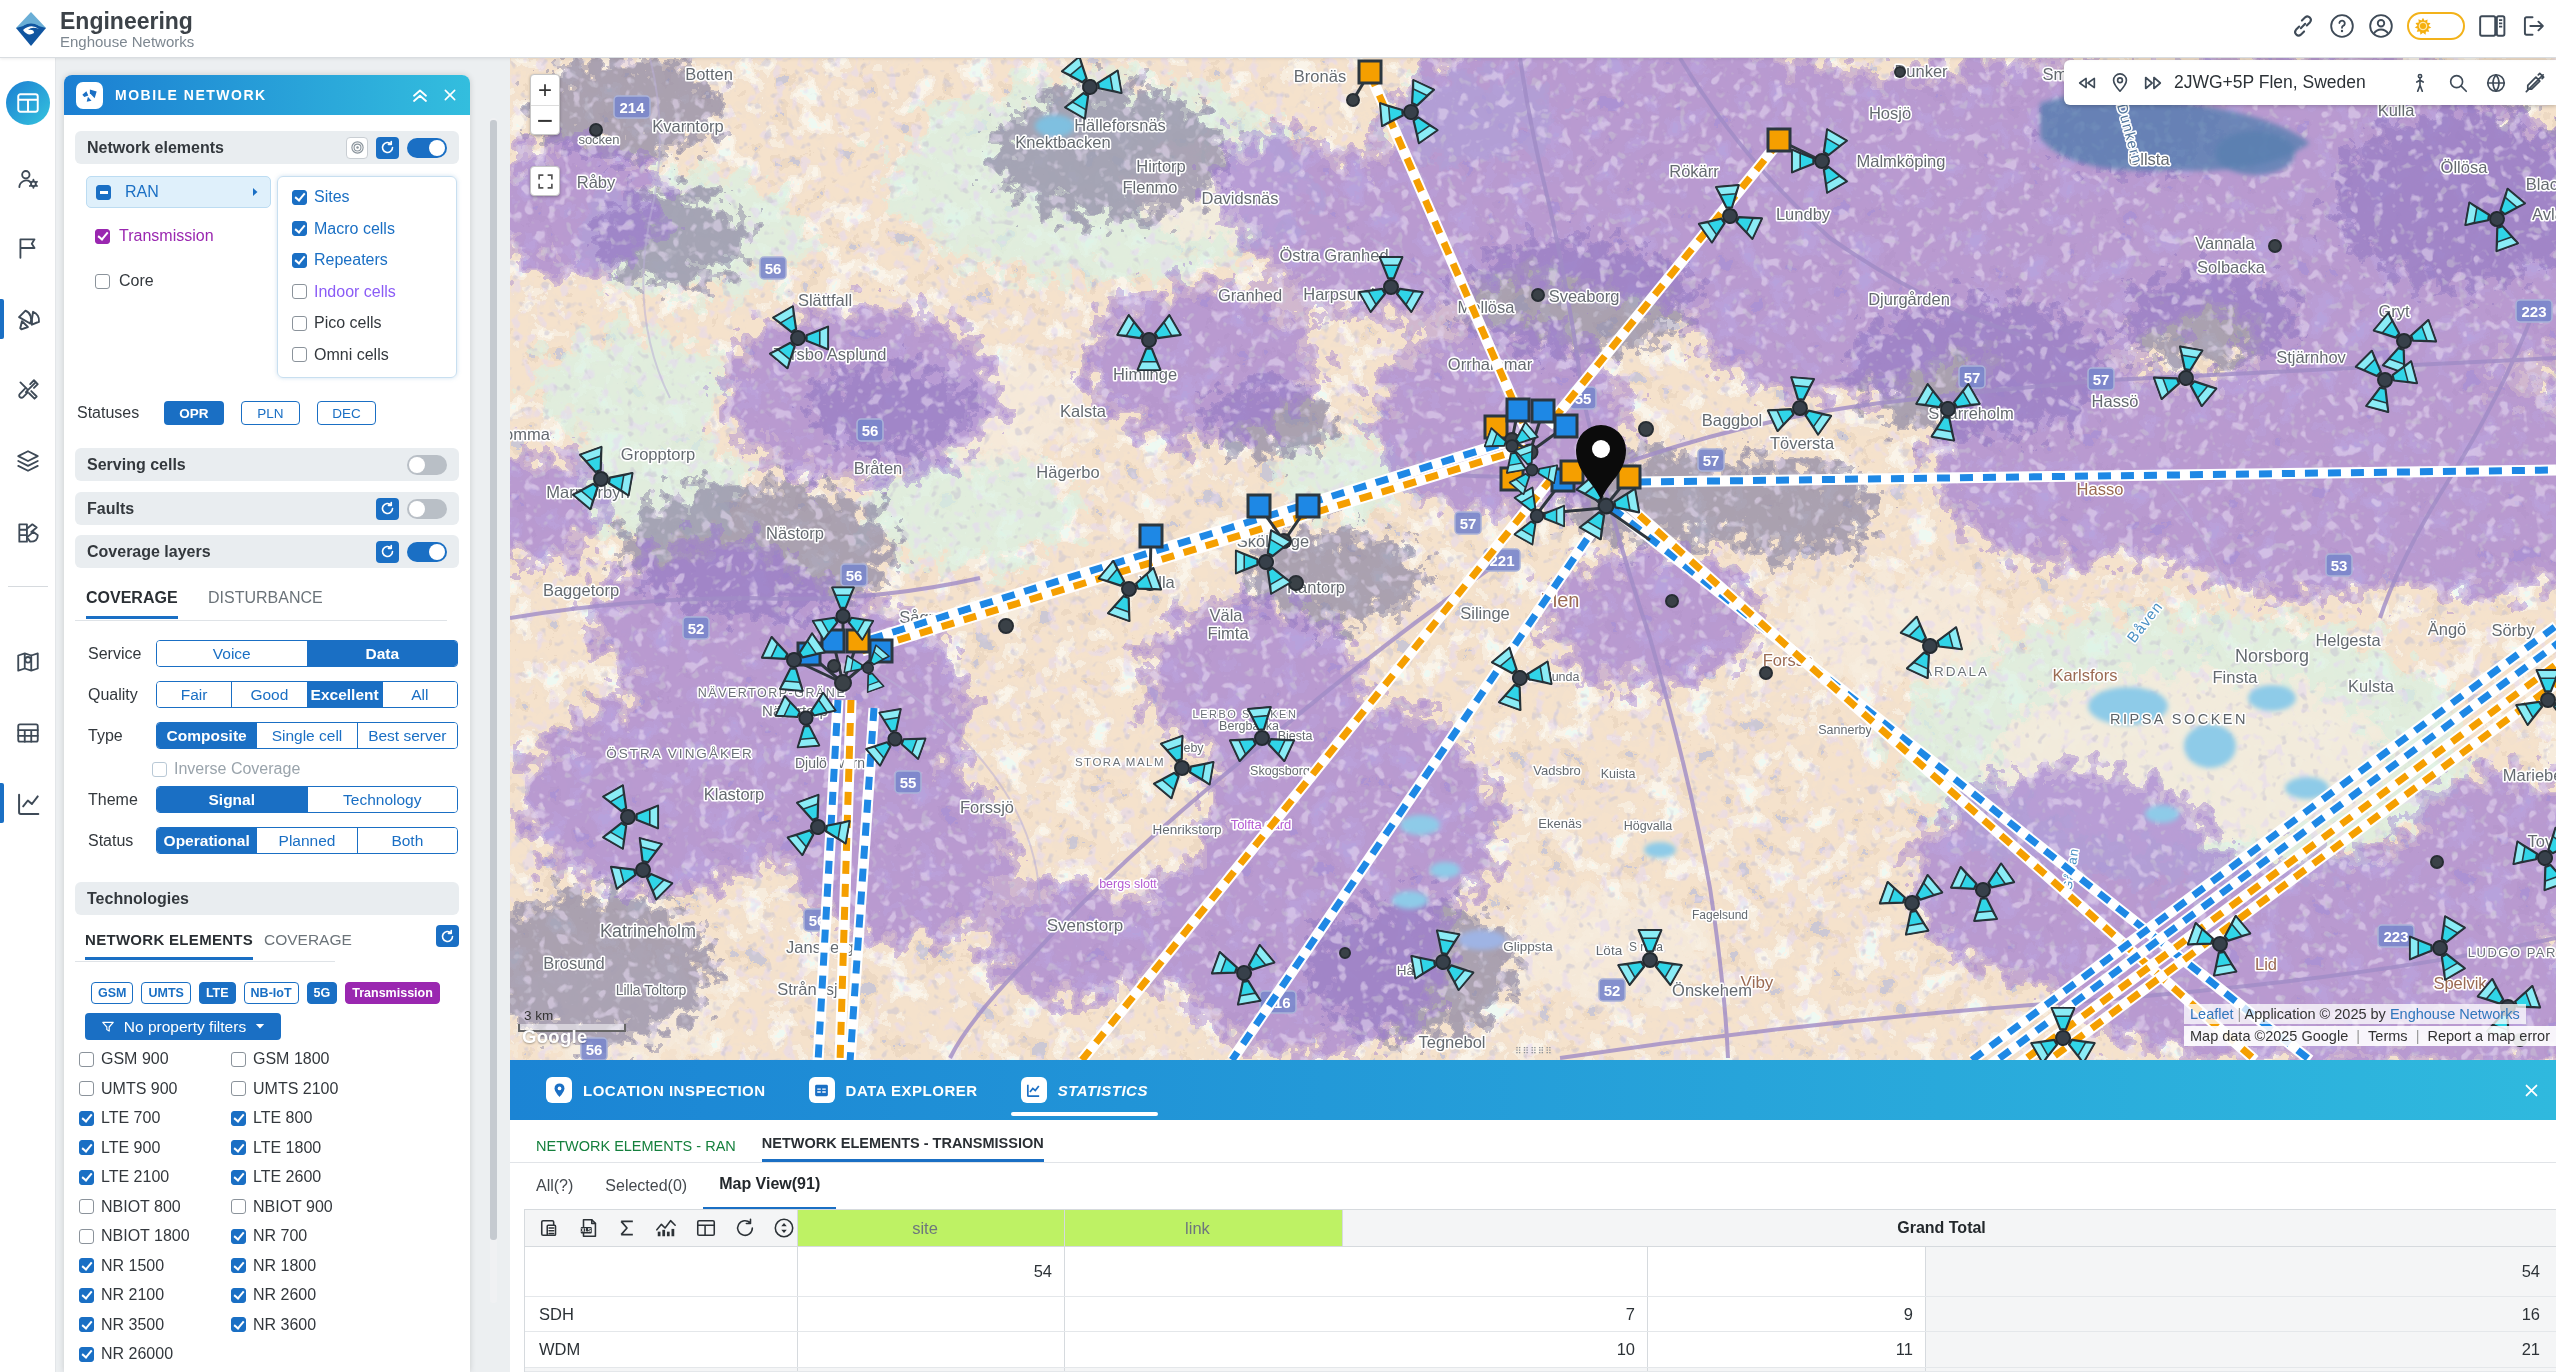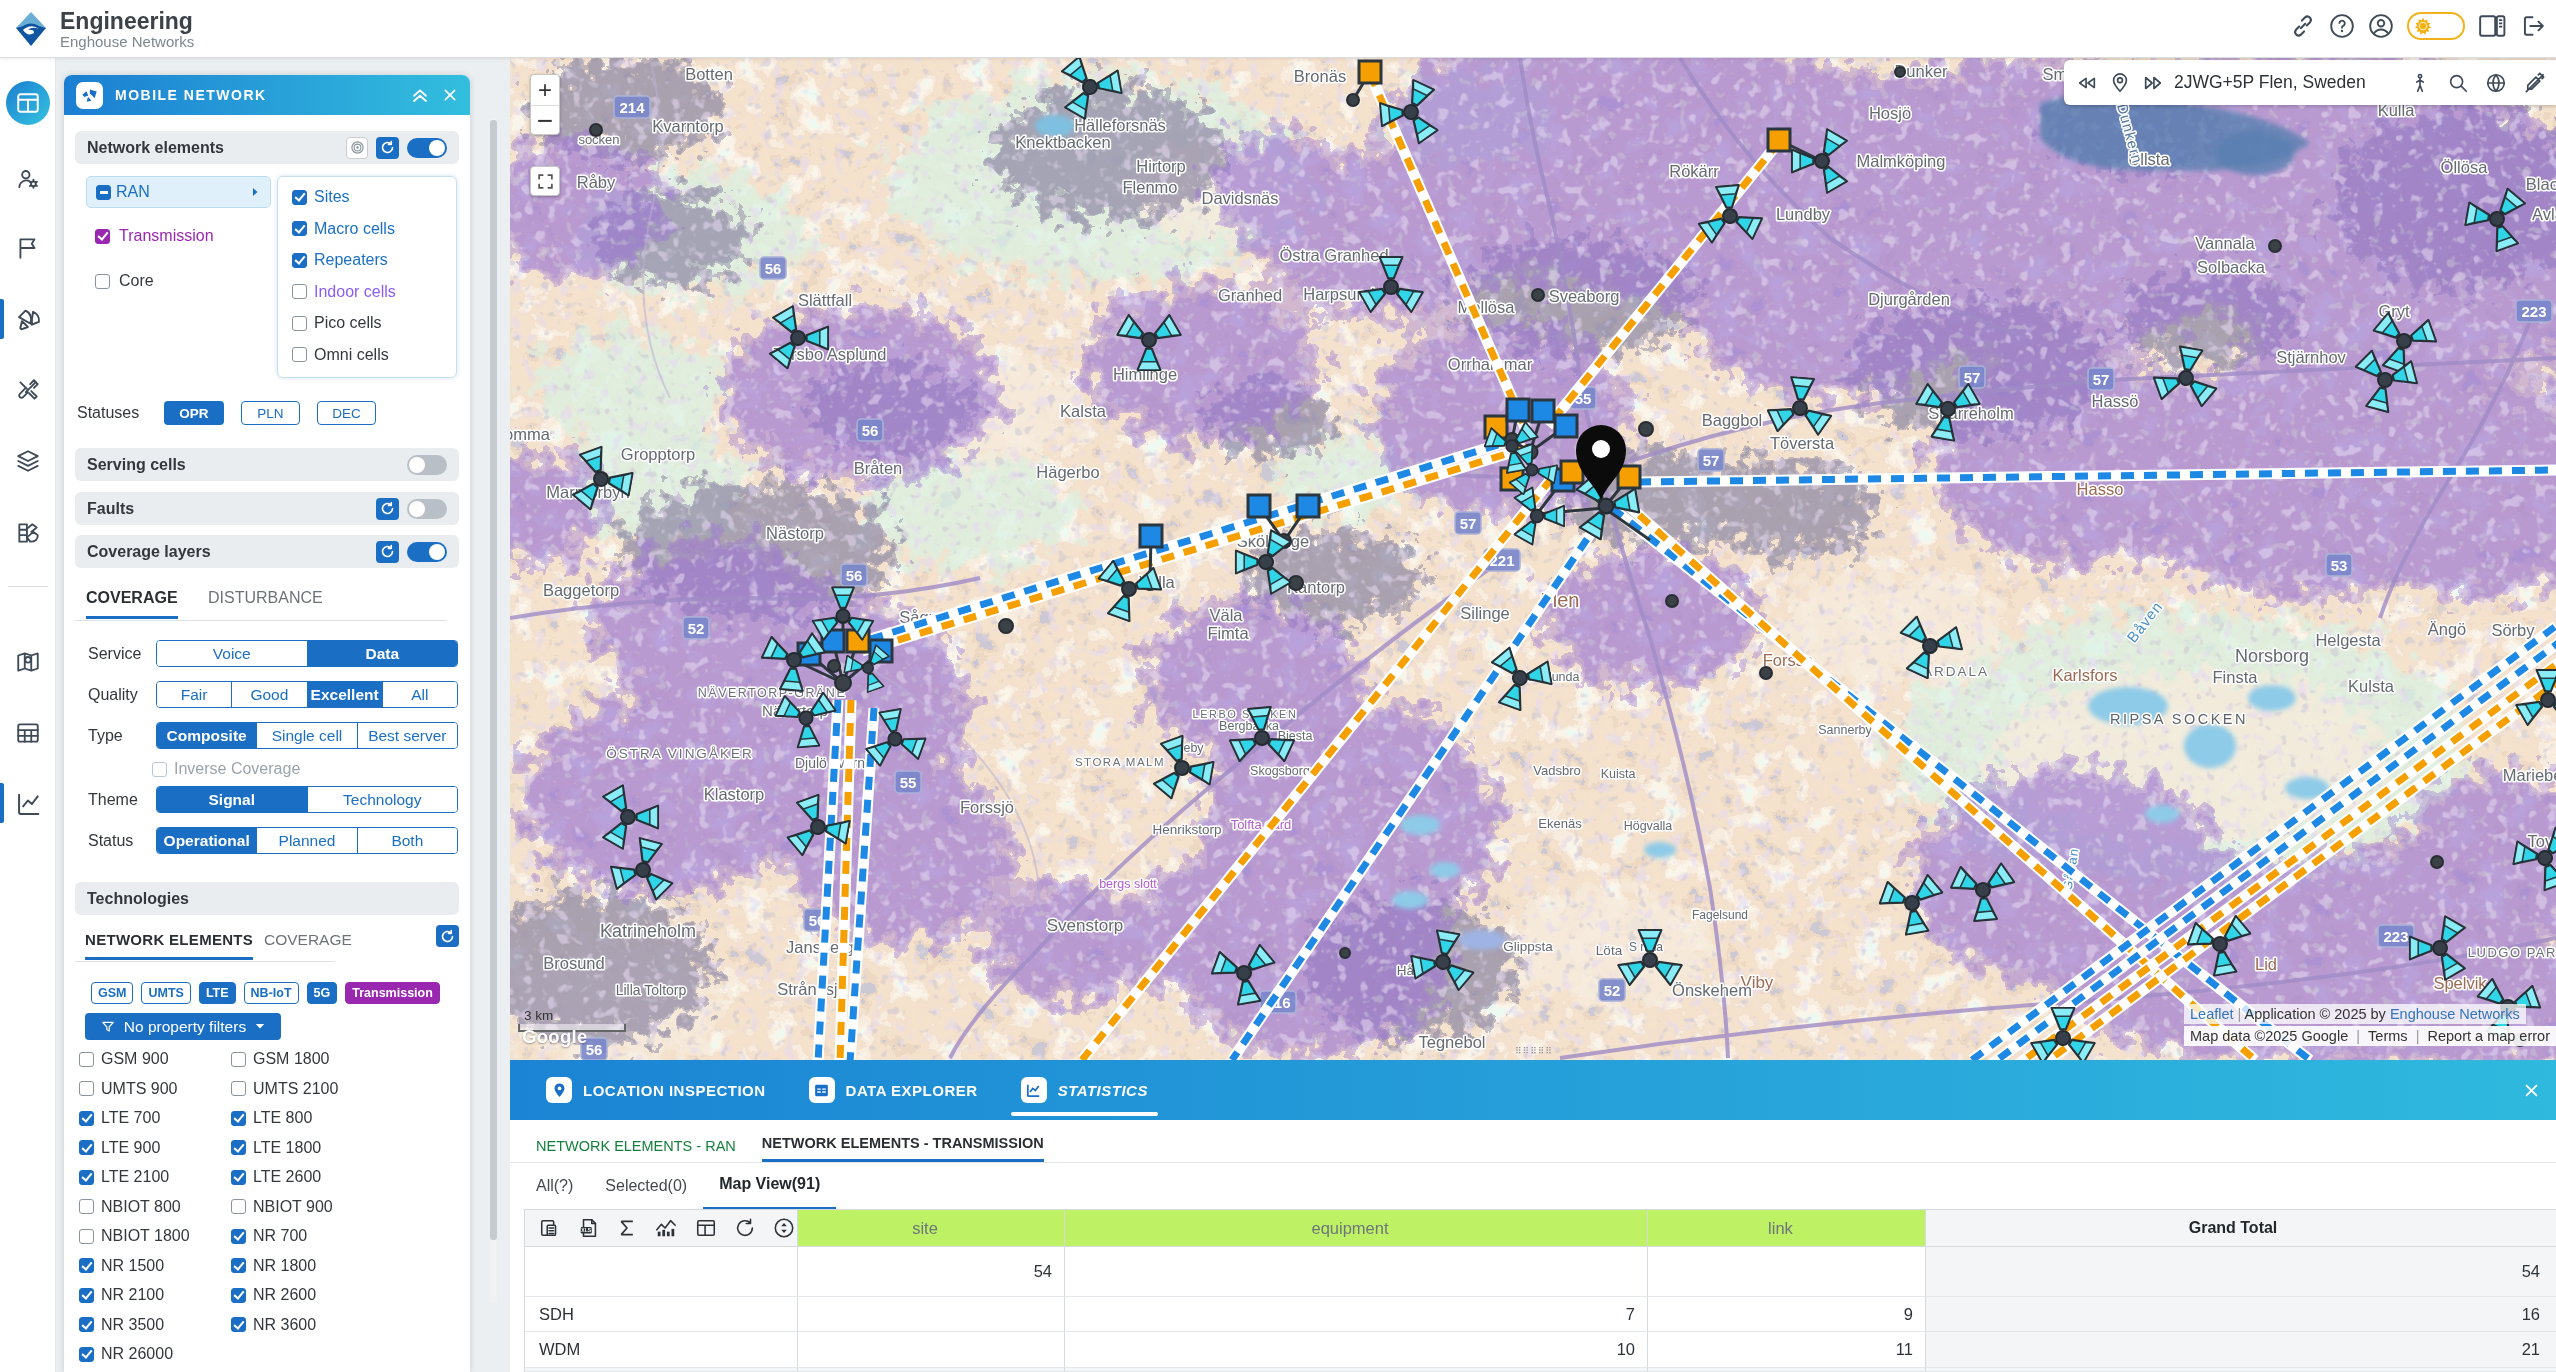--- a/index.html
+++ b/index.html
@@ -189,21 +189,21 @@
         <span class="bluebtn">
           <svg width="15" height="15" viewBox="0 0 24 24">
             <path d="M20 12a8 8 0 1 1-2.3-5.6M18 2.5V7h-4.5" stroke="#fff" stroke-width="2.6" fill="none" stroke-linecap="round" stroke-linejoin="round"></path>
           </svg>
         </span>
         <span class="toggle on">
           <span class="kn"></span>
         </span>
       </div>
   <div style="position:relative;height:274px;">
-    <div style="position:absolute;left:22px;top:12px;width:185px;height:32px;background:#dff0fb;border:1px solid #bcdcf2;border-radius:5px;display:flex;align-items:center;padding:0 9px;gap:5px;">
+    <div style="position:absolute;left:22px;top:12px;width:185px;height:32px;background:#dff0fb;border:1px solid #bcdcf2;border-radius:5px;display:flex;align-items:center;padding:0 9px;gap:14px;">
       <span class="cb chk minus" style="position:relative;"></span>
           <span style="color:#1a6fc4;font-size:16px;flex:1;">RAN</span>
           <svg width="12" height="12" viewBox="0 0 24 24">
             <path d="M8 4l9 8-9 8z" fill="#1a6fc4"></path>
           </svg>
     </div>
     <div style="position:absolute;left:31px;top:63px;display:flex;gap:9px;align-items:center;">
           <span class="cb chk pur" style="position:relative;"></span>
           <span style="color:#9a27b0;font-size:16px;">Transmission</span>
         </div>
@@ -1061,21 +1061,20 @@
  <svg width="22" height="22" viewBox="0 0 24 24">
               <path d="M20 12a8 8 0 1 1-2.3-5.6M18 2.5V7h-4.5" stroke="#2c3237" stroke-width="1.7" fill="none" stroke-linecap="round" stroke-linejoin="round"></path>
             </svg>
  <svg width="22" height="22" viewBox="0 0 24 24">
               <circle cx="12" cy="12" r="9.5" stroke="#2c3237" stroke-width="1.7" fill="none" stroke-linecap="round" stroke-linejoin="round"></circle>
               <path d="M12 6.5l3 3.5H9zM12 17.5L9 14h6z" fill="#2c3237"></path>
             </svg>
 </div>
         </div>
         <div class="c1 hc">site</div>
-        <div class="c2 hc">equipment</div>
         <div class="c3 hc">link</div>
         <div class="c4">Grand Total</div>
       </div>
   <div class="dr" style="height:50px;">
         <div class="c0"></div>
         <div class="c1 num">54</div>
         <div class="c2"></div>
         <div class="c3"></div>
         <div class="c4 num">54</div>
       </div>

